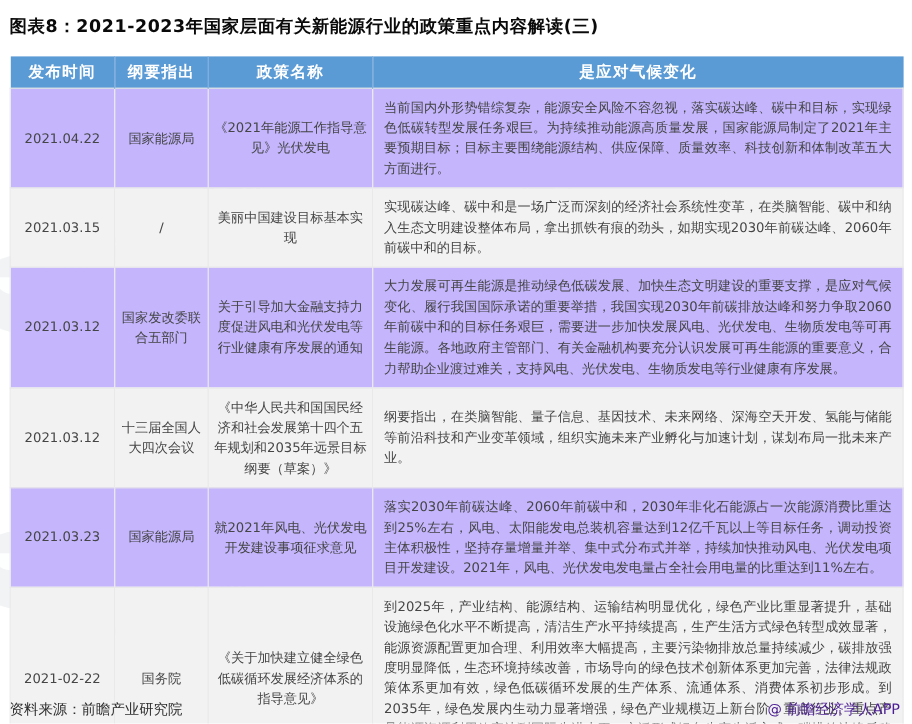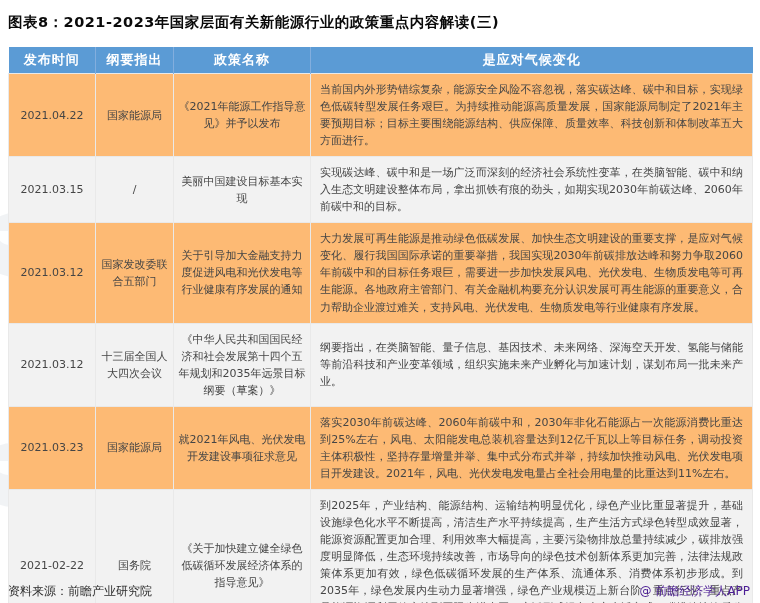--- a/index.html
+++ b/index.html
@@ -65,21 +65,21 @@
     letter-spacing:1px;
   }
   th:first-child{border-left:none;}
   td{
     font-size:11px;
     color:#454545;
     line-height:1.55;
     padding:7px 9px;
     border:1px solid #e9e9e9;
     vertical-align:middle;
-    background:#fdba74;
+    background:#c4b5fd;
   }
   tbody tr:nth-child(even) td{background:#f2f2f2;}
   td.center{text-align:center;padding:7px 4px;}
   td.justify{text-align:justify;}
 
   
   .footer{
     position:absolute;z-index:1;
     left:8px;right:10px;bottom:16px;
     display:flex;justify-content:space-between;align-items:center;
@@ -117,21 +117,21 @@
         <th>发布时间</th>
         <th>纲要指出</th>
         <th>政策名称</th>
         <th>是应对气候变化</th>
       </tr>
     </thead>
     <tbody>
       <tr>
         <td class="center">2021.04.22</td>
         <td class="center">国家能源局</td>
-        <td class="center">《2021年能源工作指导意见》并予以发布</td>
+        <td class="center">《2021年能源工作指导意见》光伏发电</td>
         <td class="justify">当前国内外形势错综复杂，能源安全风险不容忽视，落实碳达峰、碳中和目标，实现绿色低碳转型发展任务艰巨。为持续推动能源高质量发展，国家能源局制定了2021年主要预期目标；目标主要围绕能源结构、供应保障、质量效率、科技创新和体制改革五大方面进行。</td>
       </tr>
       <tr>
         <td class="center">2021.03.15</td>
         <td class="center">/</td>
         <td class="center">美丽中国建设目标基本实现</td>
         <td class="justify">实现碳达峰、碳中和是一场广泛而深刻的经济社会系统性变革，在类脑智能、碳中和纳入生态文明建设整体布局，拿出抓铁有痕的劲头，如期实现2030年前碳达峰、2060年前碳中和的目标。</td>
       </tr>
       <tr>
         <td class="center">2021.03.12</td>

